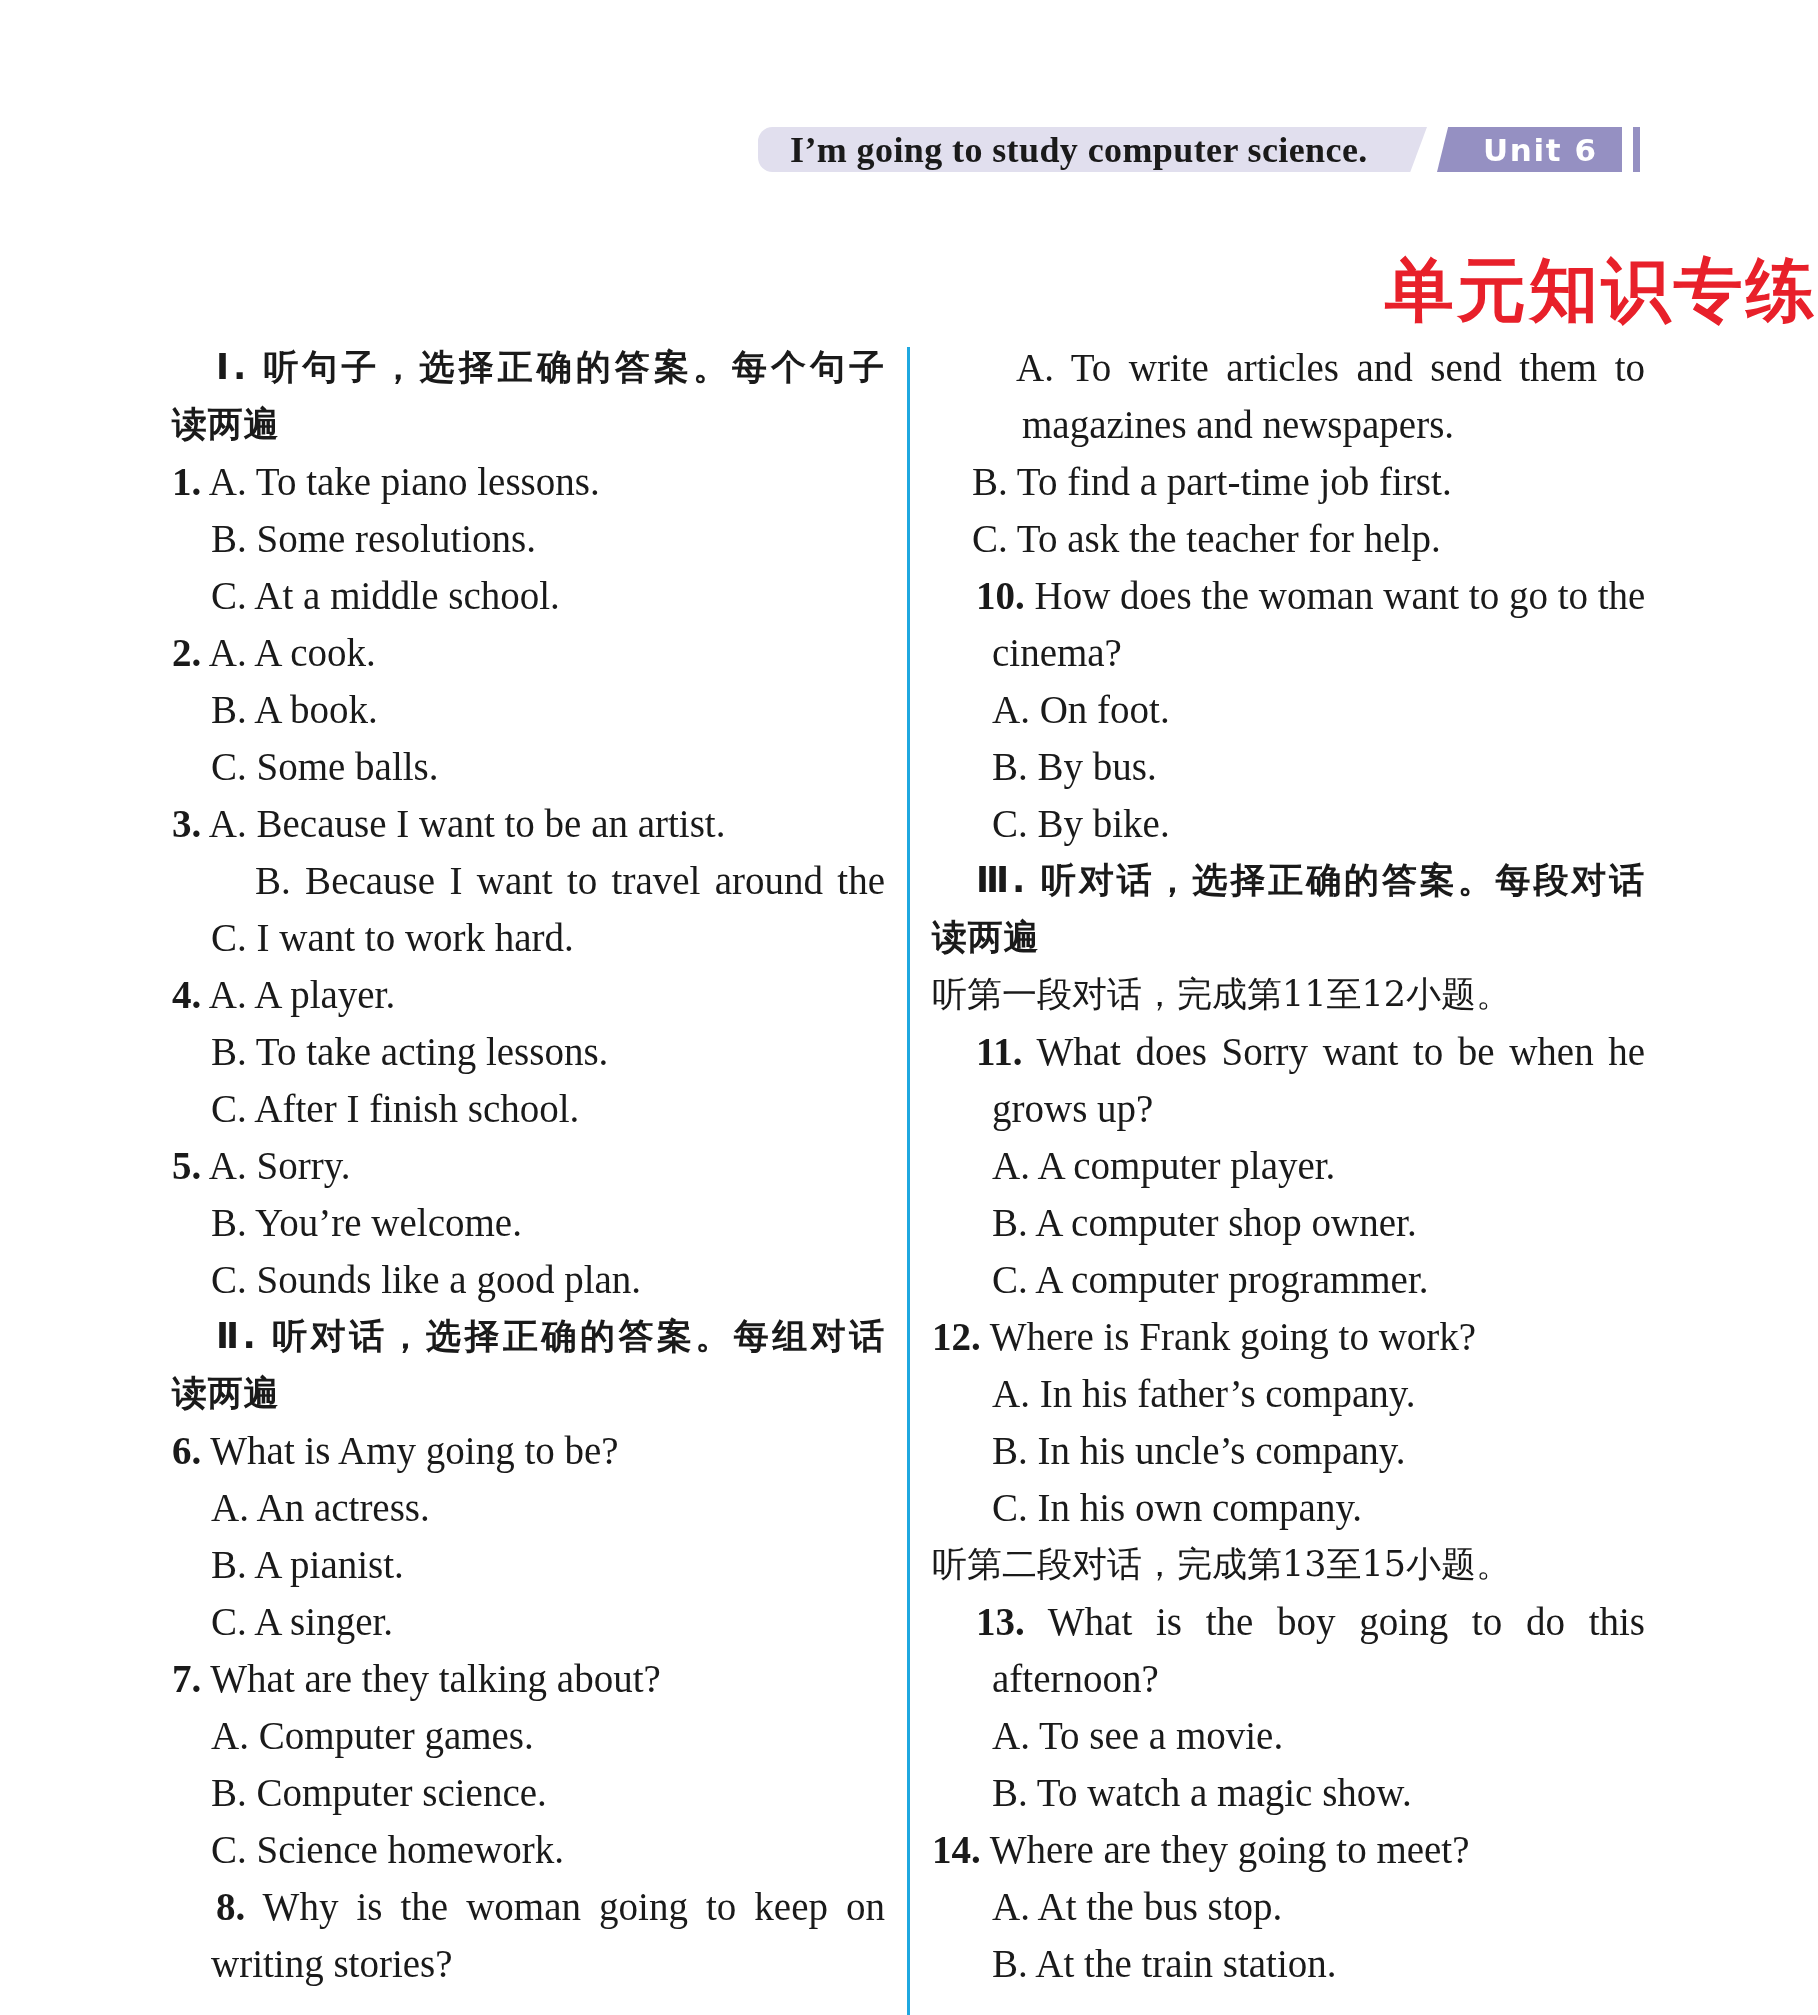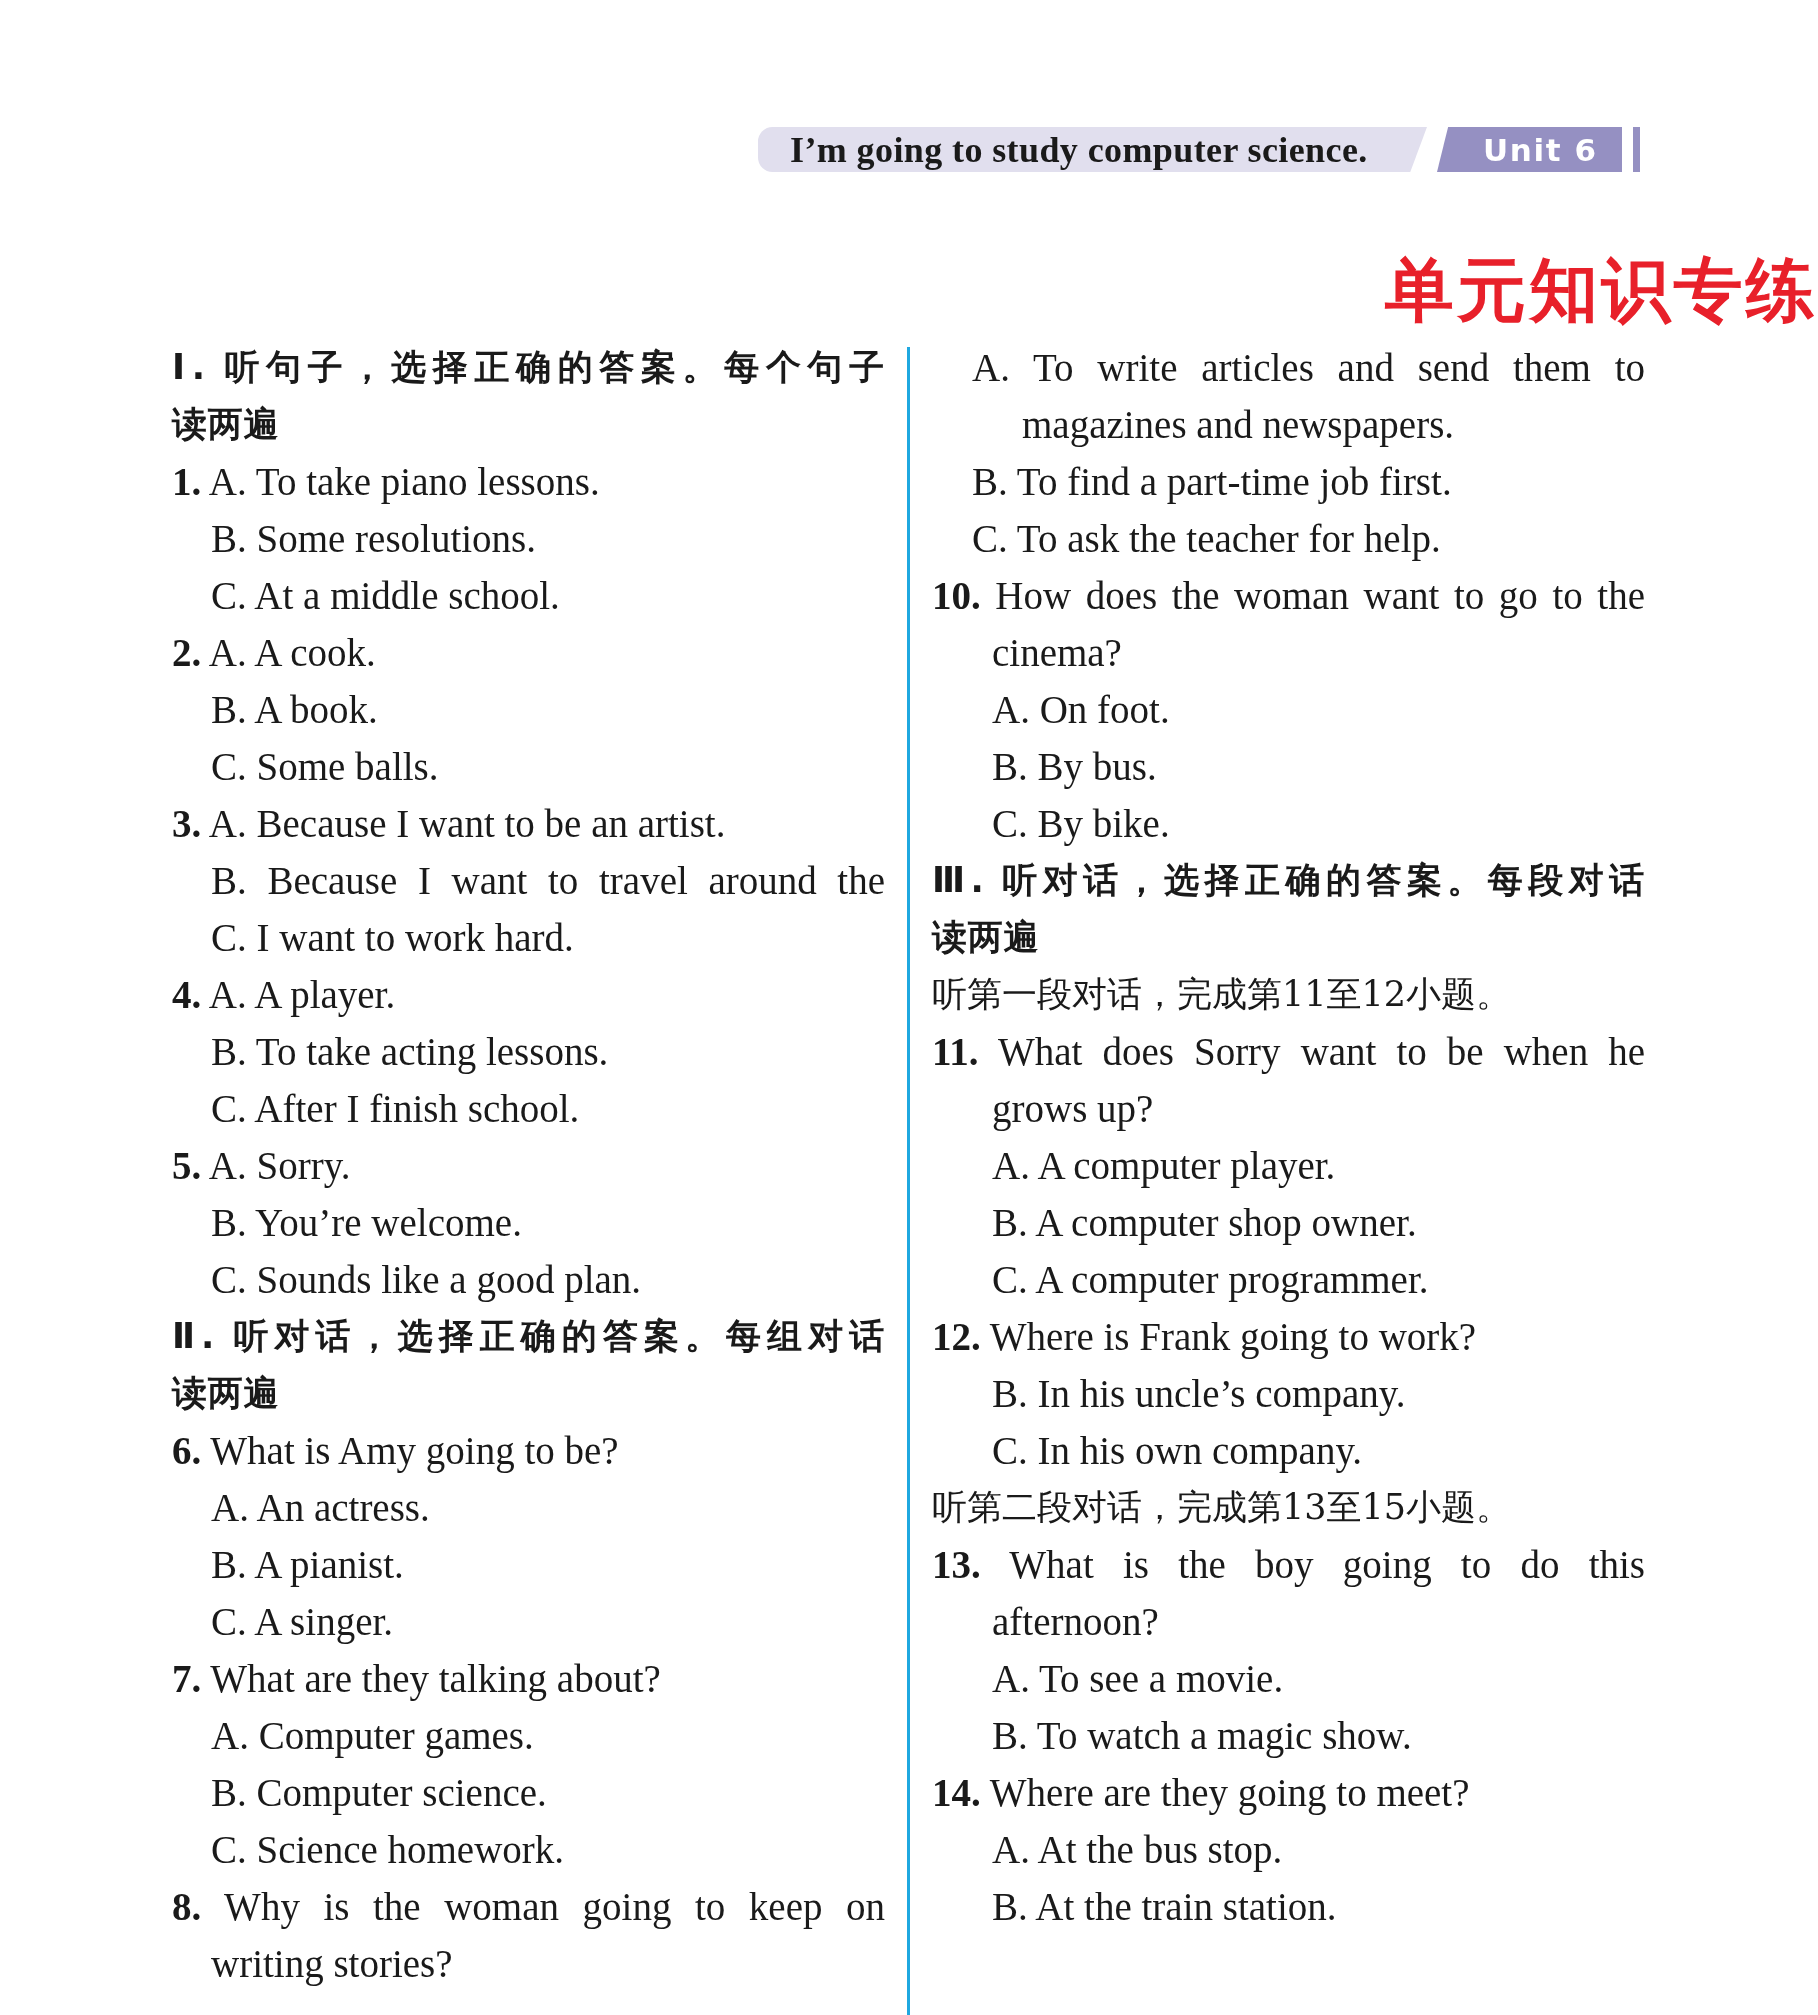--- a/index.html
+++ b/index.html
@@ -19,21 +19,21 @@
            font-family:"DejaVu Sans",sans-serif; font-weight:bold; font-size:69px; color:#e8202a;
            letter-spacing:3.2px; line-height:81px; }
   .divider { position:absolute; left:907px; top:347px; width:3.2px; height:2011px; background:#1fa8e0; }
   .col { position:absolute; top:339px; }
   .col.left { left:172px; width:713px; }
   .col.right { left:932px; width:713px; }
   .line { height:57px; line-height:57px; font-size:39px; white-space:nowrap; position:relative; }
   .sec { font-family:"DejaVu Sans",sans-serif; font-weight:bold; font-size:35px; letter-spacing:0.8px; }
   .note { font-family:"DejaVu Serif",serif; font-size:35px; }
   .qnum { font-weight:bold; display:inline-block; }
-  .just { text-align:justify; text-align-last:justify; }
+  .just { text-align:justify; text-align-last:justify;margin-left:44px; }
   .ind1 { padding-left:39px; }
   .ind2 { padding-left:85px; }
   .ropt { padding-left:60px; }
   .rqc { padding-left:60px; }
 </style>
 </head>
 <body>
 
 <div class="hdr-pill"></div>
 <div class="hdr-text">I’m going to study computer science.</div>
@@ -103,20 +103,21 @@
   <div class="line sec">读两遍</div>
   <div class="line note">听第一段对话，完成第11至12小题。</div>
 
   <div class="line just"><span class="qnum">11.</span> <span>What does Sorry want to be when he</span></div>
   <div class="line rqc">grows up?</div>
   <div class="line ropt">A. A computer player.</div>
   <div class="line ropt">B. A computer shop owner.</div>
   <div class="line ropt">C. A computer programmer.</div>
 
   <div class="line"><span class="qnum">12.</span> <span>Where is Frank going to work?</span></div>
+  <div class="line ropt">A. In his father’s company.</div>
   <div class="line ropt">B. In his uncle’s company.</div>
   <div class="line ropt">C. In his own company.</div>
 
   <div class="line note">听第二段对话，完成第13至15小题。</div>
 
   <div class="line just"><span class="qnum">13.</span> <span>What is the boy going to do this</span></div>
   <div class="line rqc">afternoon?</div>
   <div class="line ropt">A. To see a movie.</div>
   <div class="line ropt">B. To watch a magic show.</div>
 

